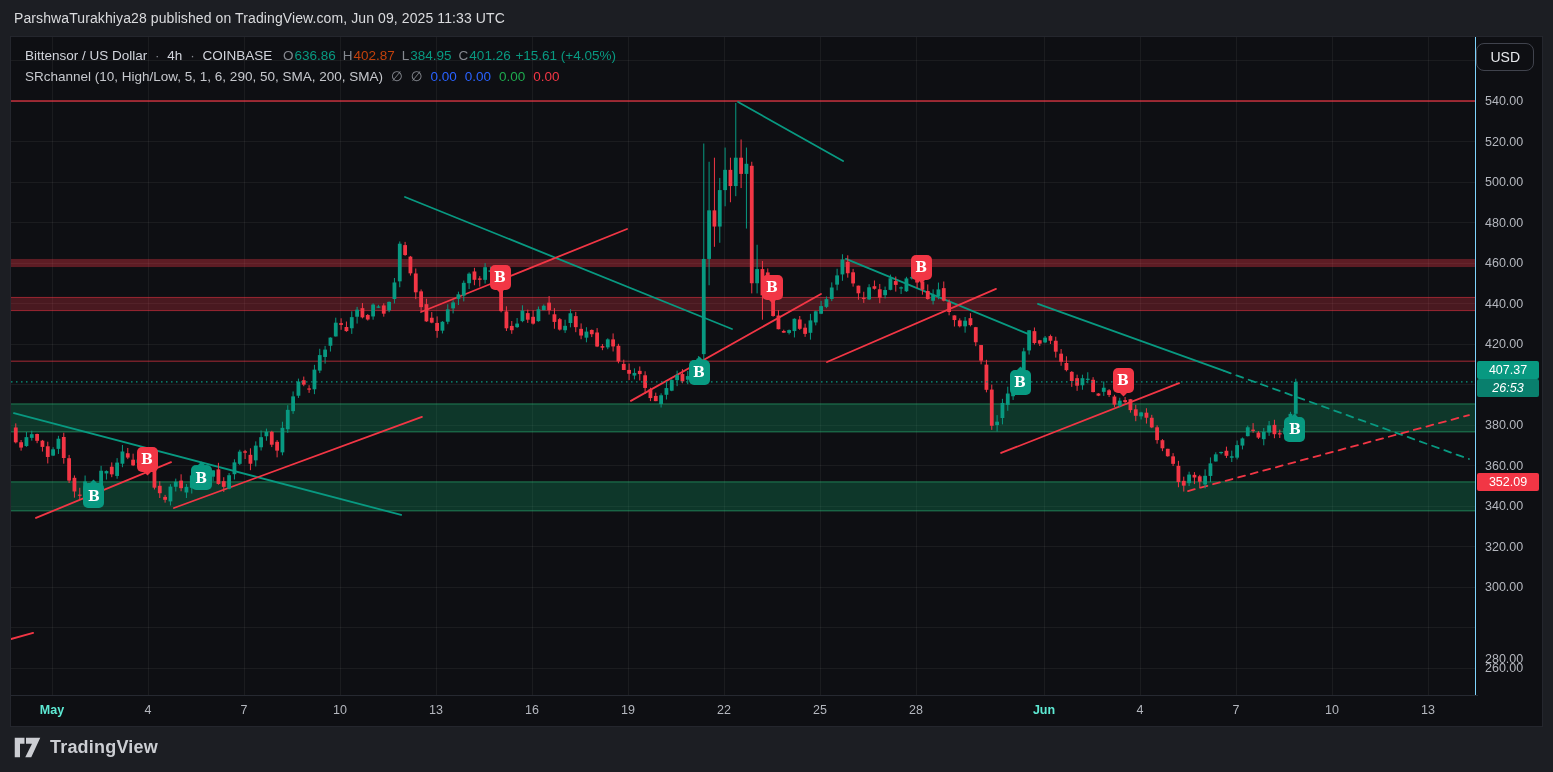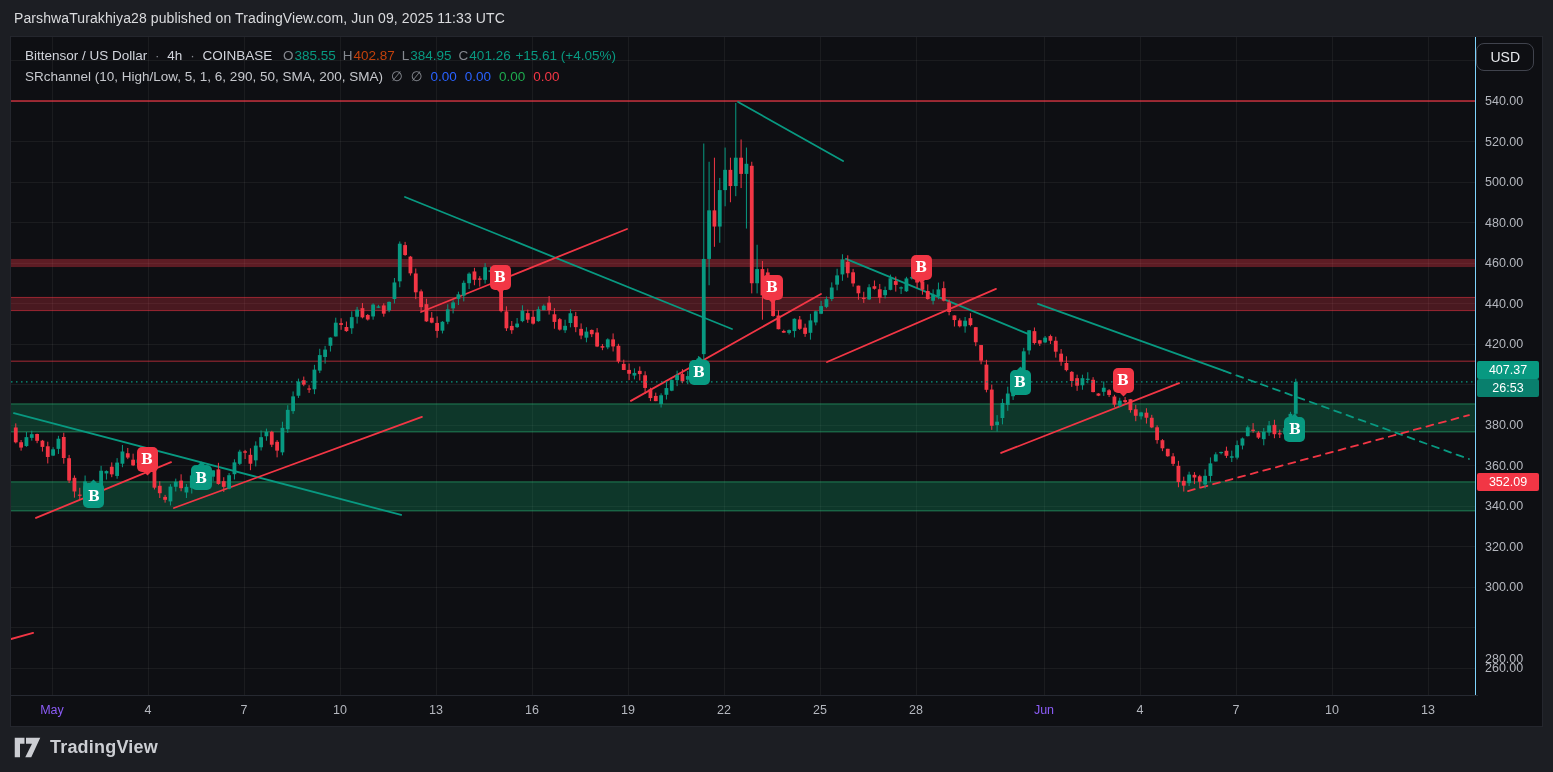--- a/index.html
+++ b/index.html
@@ -20,21 +20,21 @@
   .legend .sep{color:#85888f;margin:0 4px;}
   .legend .v{margin-left:1px;}
   .legend .iv{margin-left:8px;}
   
   .price-axis{position:absolute;right:0;top:0;width:66px;height:661px;border-left:1px solid #7dd3fc;background:#0e0f13;z-index:20;}
   .ptick{position:absolute;left:9px;font-size:12.5px;color:#b4b7be;transform:translateY(-50%);}
   .plabel{position:absolute;left:1px;right:3px;height:18px;border-radius:2px;color:#fff;
           font-size:12.5px;text-align:center;line-height:18px;transform:translateY(-50%);z-index:22;}
   .time-axis{position:absolute;left:0;bottom:0;width:1467px;height:30px;border-top:1px solid #262931;background:#0e0f13;z-index:20;}
   .ttick{position:absolute;top:7px;font-size:12.5px;color:#b4b7be;transform:translateX(-50%);}
-  .ttick.month{color:#8b5cf6;font-weight:400;}
+  .ttick.month{color:#5eead4;font-weight:700;}
   
   .usd-btn{position:absolute;top:6px;right:8px;z-index:40;background:transparent;border:1px solid #40434d;
            border-radius:8px;color:#e6e8eb;font-size:14px;padding:5px 13px;cursor:pointer;
            font-family:"Liberation Sans",sans-serif;}
   
   .bmark{position:absolute;width:21px;height:25px;border-radius:5px;z-index:15;color:#fff;
          font-family:"DejaVu Serif","Liberation Serif",serif;font-weight:700;font-size:14px;
          display:flex;align-items:center;justify-content:center;}
   .bmark.up{background:#089981;}
   .bmark.down{background:#f23645;}
@@ -616,21 +616,21 @@
       </div>
   </div>
 
   <div class="legend">
     <div class="row">
       <span class="t">Bittensor / US Dollar</span>
       <span class="sep">·</span>
       <span class="t">4h</span>
       <span class="sep">·</span>
       <span class="t">COINBASE</span>
-      <span id="ohlc-values"><span class="k">O</span><span class="v" style="color: rgb(8, 153, 129);">385.55</span><span class="k">H</span><span class="v" style="color: #c2410c;">402.87</span><span class="k">L</span><span class="v" style="color: rgb(8, 153, 129);">384.95</span><span class="k">C</span><span class="v" style="color: rgb(8, 153, 129);">401.26</span></span>
+      <span id="ohlc-values"><span class="k">O</span><span class="v" style="color: rgb(8, 153, 129);">636.86</span><span class="k">H</span><span class="v" style="color: #c2410c;">402.87</span><span class="k">L</span><span class="v" style="color: rgb(8, 153, 129);">384.95</span><span class="k">C</span><span class="v" style="color: rgb(8, 153, 129);">401.26</span></span>
       <span class="v" id="change-value" style="color: rgb(8, 153, 129);">+15.61 (+4.05%)</span>
     </div>
     <div class="row" id="indicator-row-1"><span style="color: rgb(198, 200, 205);">SRchannel (10, High/Low, 5, 1, 6, 290, 50, SMA, 200, SMA)</span><span class="iv" style="color: rgb(133, 136, 143);">∅</span><span class="iv" style="color: rgb(133, 136, 143);">∅</span><span class="iv" style="color: rgb(41, 98, 255);">0.00</span><span class="iv" style="color: rgb(41, 98, 255);">0.00</span><span class="iv" style="color: rgb(30, 170, 78);">0.00</span><span class="iv" style="color: rgb(242, 54, 69);">0.00</span></div>
   </div>
 
   <div class="price-axis" id="price-axis">
       <div class="ptick" style="top: 64px;">540.00</div>
       <div class="ptick" style="top: 104.5px;">520.00</div>
       <div class="ptick" style="top: 145px;">500.00</div>
       <div class="ptick" style="top: 185.5px;">480.00</div>
@@ -638,21 +638,21 @@
       <div class="ptick" style="top: 266.5px;">440.00</div>
       <div class="ptick" style="top: 307px;">420.00</div>
       <div class="ptick" style="top: 388px;">380.00</div>
       <div class="ptick" style="top: 428.5px;">360.00</div>
       <div class="ptick" style="top: 469px;">340.00</div>
       <div class="ptick" style="top: 509.5px;">320.00</div>
       <div class="ptick" style="top: 550px;">300.00</div>
       <div class="ptick" style="top: 590.5px; margin-top: 31px;">280.00</div>
       <div class="ptick" style="top: 631px;">260.00</div>
       <div class="plabel" style="background: rgb(8, 153, 129); top: 332.576px;">407.37</div>
-      <div class="plabel" style="background: rgba(8, 153, 129, 0.82); top: 350.576px;">26:53</div>
+      <div class="plabel" style="background: rgba(8, 153, 129, 0.82); top: 350.576px; font-style: italic;">26:53</div>
       <div class="plabel" style="background: rgb(242, 54, 69); top: 444.518px;">352.09</div>
     </div>
   <div class="time-axis" id="time-axis">
       <div class="ttick month" style="left: 41px;">May</div>
       <div class="ttick" style="left: 137px;">4</div>
       <div class="ttick" style="left: 233px;">7</div>
       <div class="ttick" style="left: 329px;">10</div>
       <div class="ttick" style="left: 425px;">13</div>
       <div class="ttick" style="left: 521px;">16</div>
       <div class="ttick" style="left: 617px;">19</div>

